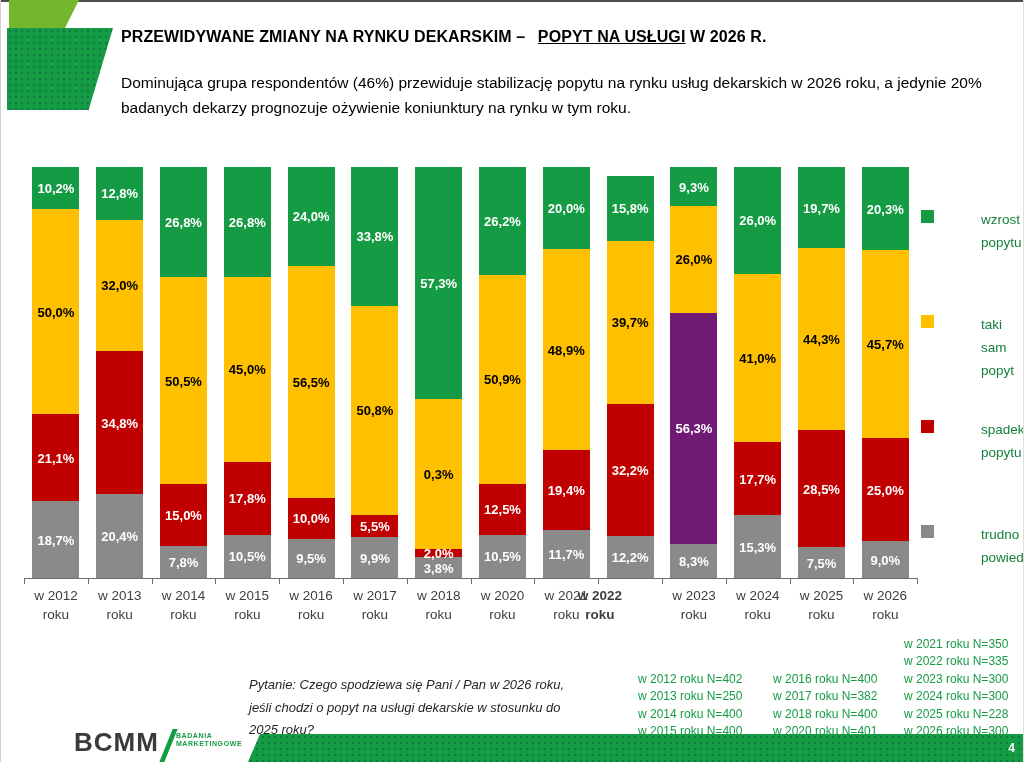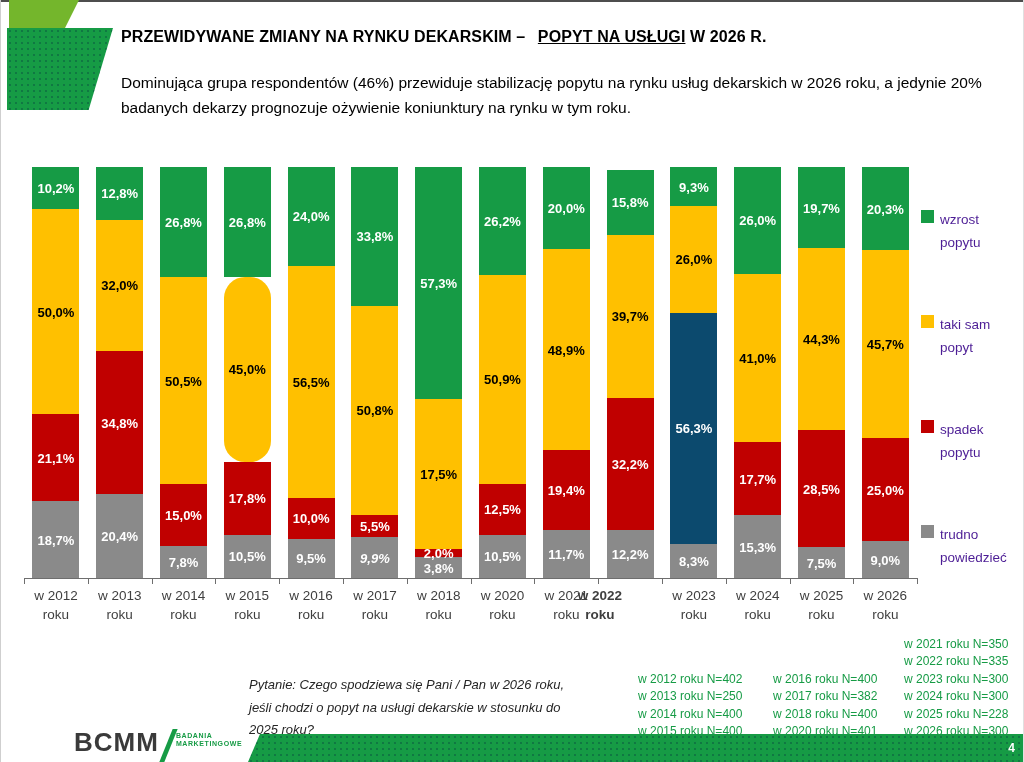--- a/index.html
+++ b/index.html
@@ -45,21 +45,21 @@
   .axis-line { position:absolute; background:#6e6e6e; height:1px; }
   .tick { position:absolute; width:1px; height:6px; background:#6e6e6e; }
   .cat-label {
     position:absolute; text-align:center; font-size:13.5px; color:#3f3f3f; line-height:19px;
   }
 
   
   .legend { position:absolute; left:920px; top:0; width:104px; }
   .lg-item { position:absolute; display:flex; align-items:flex-start; }
   .lg-sw { width:13px; height:13px; margin-top:2px; margin-right:6px; flex:0 0 13px; }
-  .lg-tx { font-size:13.5px; color:#4c1d95; line-height:23px; }
+  .lg-tx { font-size:13.5px; color:#15803d; line-height:23px;margin-left:41px; }
 
   
   .question {
     position:absolute; left:248px; top:674px; width:330px;
     font-size:13px; font-style:italic; color:#262626; line-height:22.5px;
   }
   .n-col { position:absolute; font-size:12px; color:#169b45; line-height:17.4px; white-space:nowrap; }
   .n-col-1 { left:637px; top:671px; }
   .n-col-2 { left:772px; top:671px; }
   .n-col-3 { left:903px; top:636px; }
@@ -138,21 +138,21 @@
         </div>
       </div>
       <div class="cat-label" style="left: 150.6px; width: 63.8px; top: 586px;">w 2014<br>roku</div>
       <div class="bar-col" style="left: 222.8px; width: 47px; top: 167px; height: 411px;">
         <div class="seg dotted" style="height: 43.155px; background: rgb(138, 138, 138);">
           <span class="seg-label" style="color: rgb(255, 255, 255);">10,5%</span>
         </div>
         <div class="seg" style="height: 73.158px; background: rgb(192, 0, 0);">
           <span class="seg-label" style="color: rgb(255, 255, 255);">17,8%</span>
         </div>
-        <div class="seg dotted" style="height: 184.95px; background: rgb(255, 192, 0); border-radius: 21px;">
+        <div class="seg dotted" style="height: 184.95px; background: rgb(255, 192, 0);">
           <span class="seg-label" style="color: rgb(0, 0, 0);">45,0%</span>
         </div>
         <div class="seg dotted" style="height: 110.148px; background: rgb(22, 155, 69);">
           <span class="seg-label" style="color: rgb(255, 255, 255);">26,8%</span>
         </div>
       </div>
       <div class="cat-label" style="left: 214.4px; width: 63.8px; top: 586px;">w 2015<br>roku</div>
       <div class="bar-col" style="left: 286.6px; width: 47px; top: 167px; height: 411px;">
         <div class="seg dotted" style="height: 39.045px; background: rgb(138, 138, 138);">
           <span class="seg-label" style="color: rgb(255, 255, 255);">9,5%</span>
@@ -163,42 +163,42 @@
         <div class="seg dotted" style="height: 232.215px; background: rgb(255, 192, 0);">
           <span class="seg-label" style="color: rgb(0, 0, 0);">56,5%</span>
         </div>
         <div class="seg dotted" style="height: 98.64px; background: rgb(22, 155, 69);">
           <span class="seg-label" style="color: rgb(255, 255, 255);">24,0%</span>
         </div>
       </div>
       <div class="cat-label" style="left: 278.2px; width: 63.8px; top: 586px;">w 2016<br>roku</div>
       <div class="bar-col" style="left: 350.4px; width: 47px; top: 167px; height: 411px;">
         <div class="seg dotted" style="height: 40.689px; background: rgb(138, 138, 138);">
-          <span class="seg-label" style="color: rgb(255, 255, 255); font-style: italic;">9,9%</span>
+          <span class="seg-label" style="color: rgb(255, 255, 255);">9,9%</span>
         </div>
         <div class="seg" style="height: 22.605px; background: rgb(192, 0, 0);">
           <span class="seg-label" style="color: rgb(255, 255, 255);">5,5%</span>
         </div>
         <div class="seg dotted" style="height: 208.788px; background: rgb(255, 192, 0);">
           <span class="seg-label" style="color: rgb(0, 0, 0);">50,8%</span>
         </div>
         <div class="seg dotted" style="height: 138.918px; background: rgb(22, 155, 69);">
           <span class="seg-label" style="color: rgb(255, 255, 255);">33,8%</span>
         </div>
       </div>
       <div class="cat-label" style="left: 342px; width: 63.8px; top: 586px;">w 2017<br>roku</div>
       <div class="bar-col" style="left: 414.2px; width: 47px; top: 167px; height: 411px;">
         <div class="seg dotted" style="height: 21px; background: rgb(138, 138, 138);">
           <span class="seg-label" style="color: rgb(255, 255, 255);">3,8%</span>
         </div>
         <div class="seg" style="height: 8.22px; background: rgb(192, 0, 0);">
           <span class="seg-label" style="color: rgb(255, 255, 255);">2,0%</span>
         </div>
         <div class="seg dotted" style="height: 152.07px; background: rgb(255, 192, 0);">
-          <span class="seg-label" style="color: rgb(0, 0, 0);">17,5%</span>
+          <span class="seg-label" style="color: rgb(0, 0, 0);">0,3%</span>
         </div>
         <div class="seg dotted" style="height: 235.503px; background: rgb(22, 155, 69);">
           <span class="seg-label" style="color: rgb(255, 255, 255);">57,3%</span>
         </div>
       </div>
       <div class="cat-label" style="left: 405.8px; width: 63.8px; top: 586px;">w 2018<br>roku</div>
       <div class="bar-col" style="left: 478px; width: 47px; top: 167px; height: 411px;">
         <div class="seg dotted" style="height: 43.155px; background: rgb(138, 138, 138);">
           <span class="seg-label" style="color: rgb(255, 255, 255);">10,5%</span>
         </div>
@@ -222,39 +222,39 @@
         </div>
         <div class="seg dotted" style="height: 200.979px; background: rgb(255, 192, 0);">
           <span class="seg-label" style="color: rgb(0, 0, 0);">48,9%</span>
         </div>
         <div class="seg dotted" style="height: 82.2px; background: rgb(22, 155, 69);">
           <span class="seg-label" style="color: rgb(255, 255, 255);">20,0%</span>
         </div>
       </div>
       <div class="cat-label" style="left: 533.4px; width: 63.8px; top: 586px;">w 2021<br>roku</div>
       <div class="bar-col" style="left: 605.6px; width: 47px; top: 167px; height: 411px;">
-        <div class="seg dotted" style="height: 48px; background: rgb(138, 138, 138);">
+        <div class="seg dotted" style="height: 42px; background: rgb(138, 138, 138);">
           <span class="seg-label" style="color: rgb(255, 255, 255);">12,2%</span>
         </div>
         <div class="seg" style="height: 132.342px; background: rgb(192, 0, 0);">
           <span class="seg-label" style="color: rgb(255, 255, 255);">32,2%</span>
         </div>
         <div class="seg dotted" style="height: 163.167px; background: rgb(255, 192, 0);">
           <span class="seg-label" style="color: rgb(0, 0, 0);">39,7%</span>
         </div>
         <div class="seg dotted" style="height: 64.938px; background: rgb(22, 155, 69);">
           <span class="seg-label" style="color: rgb(255, 255, 255);">15,8%</span>
         </div>
       </div>
       <div class="cat-label" style="left: 567px; width: 63.8px; top: 586px; font-weight: bold;">w 2022<br>roku</div>
       <div class="bar-col" style="left: 669.4px; width: 47px; top: 167px; height: 411px;">
         <div class="seg dotted" style="height: 34.113px; background: rgb(138, 138, 138);">
           <span class="seg-label" style="color: rgb(255, 255, 255);">8,3%</span>
         </div>
-        <div class="seg" style="height: 231.393px; background: #0c4a6e; text-decoration: underline;">
+        <div class="seg" style="height: 231.393px; background: #701a75; text-decoration: underline;">
           <span class="seg-label" style="color: rgb(255, 255, 255);">56,3%</span>
         </div>
         <div class="seg dotted" style="height: 106.86px; background: rgb(255, 192, 0);">
           <span class="seg-label" style="color: rgb(0, 0, 0);">26,0%</span>
         </div>
         <div class="seg dotted" style="height: 38.223px; background: rgb(22, 155, 69);">
           <span class="seg-label" style="color: rgb(255, 255, 255);">9,3%</span>
         </div>
       </div>
       <div class="cat-label" style="left: 661px; width: 63.8px; top: 586px;">w 2023<br>roku</div>

